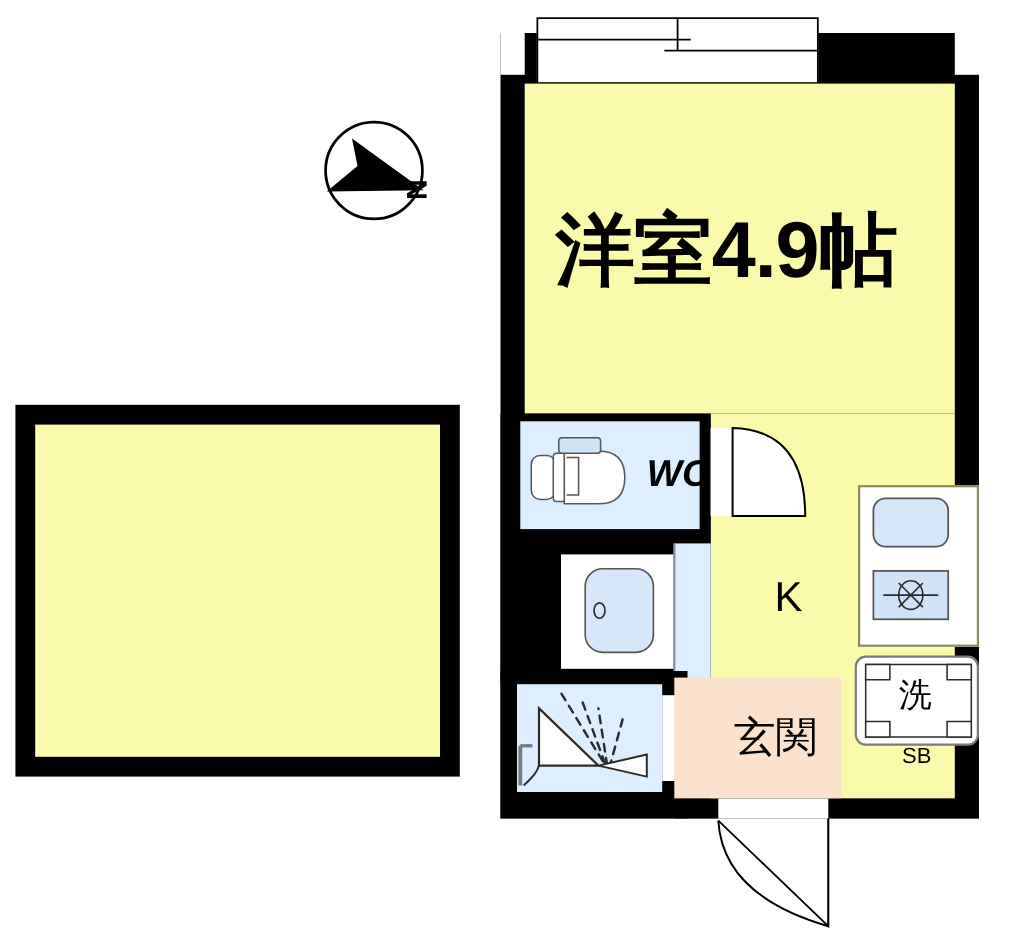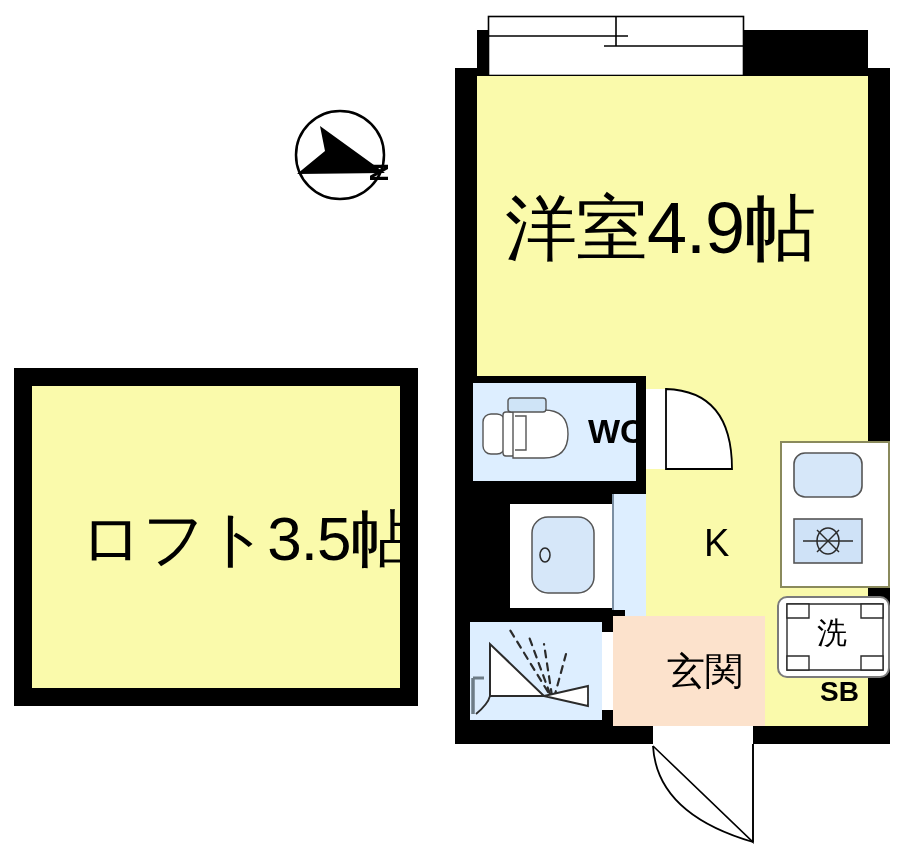--- a/index.html
+++ b/index.html
@@ -28,43 +28,44 @@
 
   
   .label {
     color: #000000;
     line-height: 1;
     white-space: nowrap;
     user-select: none;
   }
   .label-room-main {
     font-size: 72px;
-    font-weight: 400;
+    font-weight: 700;
     letter-spacing: -1px;
   }
   .label-loft {
     font-size: 62px;
     font-weight: 400;
     letter-spacing: -1px;
   }
   .label-wc {
     font-size: 34px;
     font-weight: 700;
+    font-style: italic;
   }
   .label-k {
     font-size: 38px;
     font-weight: 400;
   }
   .label-genkan {
     font-size: 38px;
     font-weight: 400;
   }
   .label-sb {
-    font-size: 28px;
-    font-weight: 700;
+    font-size: 20px;
+    font-weight: 400;
   }
   .label-sen {
     font-size: 30px;
     font-weight: 400;
   }
   .label-n {
     font-size: 26px;
     font-weight: 700;
   }
 
@@ -81,21 +82,20 @@
   <div class="abs" style="left:295px; top:108px; width:95px; height:95px;">
     <svg width="95" height="95" viewBox="0 0 95 95">
       <circle cx="45" cy="47" r="44" fill="#ffffff" stroke="#000000" stroke-width="2.5"></circle>
       <path d="M 25,18 L 90,65 L 2,66 L 30,43 Z" fill="#000000"></path>
     </svg>
   </div>
   <div class="abs label label-n" style="left:392px; top:163px; transform:rotate(90deg); transform-origin:left top;">N</div>
 
   <div class="abs wall" style="left:14px; top:368px; width:404px; height:338px;"></div>
   <div class="abs yellow" style="left:32px; top:386px; width:368px; height:302px;"></div>
-  <div class="abs label label-loft" style="left:80px; top:508px;">ロフト3.5帖</div>
 
   <div class="abs wall" style="left:455px; top:30px; width:435px; height:714px;"></div>
 
   <div class="abs white" style="left:455px; top:30px; width:22px; height:38px;"></div>
   <div class="abs white" style="left:868px; top:30px; width:22px; height:38px;"></div>
 
   <div class="abs white" style="left:488px; top:16px; width:256px; height:58px;"></div>
   <div class="abs" style="left:488px; top:16px; width:256px; height:60px;">
     <svg width="256" height="60" viewBox="0 0 256 60">
       <rect x="0.5" y="0.5" width="255" height="59" fill="#ffffff" stroke="#000000" stroke-width="1.6"></rect>

